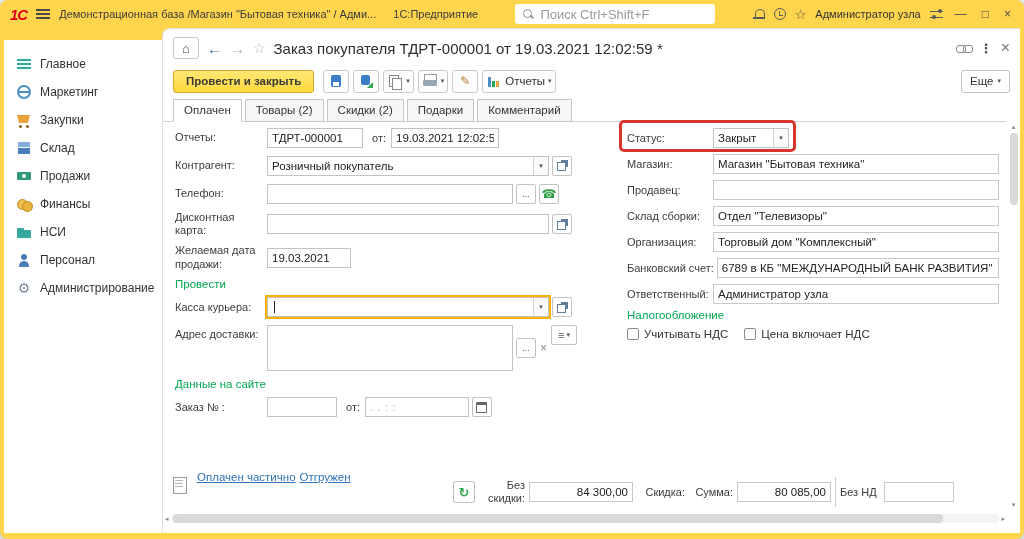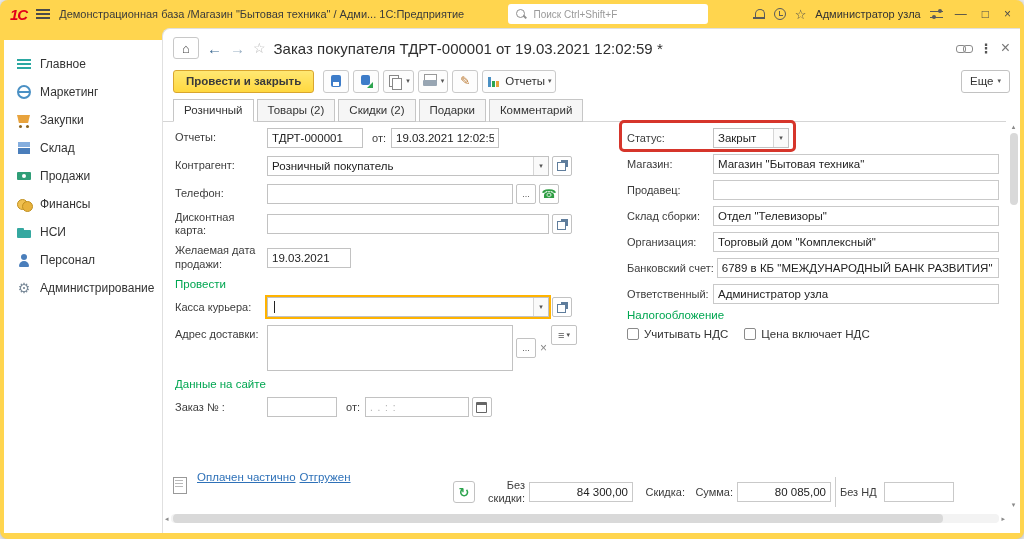--- a/index.html
+++ b/index.html
@@ -7,24 +7,24 @@
   .page { position:relative; width:1024px; height:539px; background:#ffd54e; border-radius:8px;
           overflow:hidden; box-shadow:0 1px 6px rgba(0,0,0,.3); font-family:"Liberation Sans","DejaVu Sans",sans-serif; }
 
   
   .topbar { position:absolute; left:0; top:0; right:0; height:28px; display:flex; align-items:center;
             padding:4px 10px; gap:9px; font-size:11px; color:#3a3a3a; }
   .logo { color:#e2001a; font-weight:bold; font-style:italic; font-size:15px; letter-spacing:-1px; }
   .ic-burger { width:14px; height:10px; border-top:2px solid #4a4a4a; border-bottom:2px solid #4a4a4a; position:relative; cursor:pointer; }
   .ic-burger::after { content:""; position:absolute; left:0; right:0; top:2px; height:2px; background:#4a4a4a; }
   .tb-title { white-space:nowrap; overflow:hidden; max-width:420px; }
-  .tb-app { }
+  .tb-app { margin-left:14px; }
   .flex1 { flex:1; }
   .tb-search { width:200px; height:20px; background:#fff; border-radius:3px; display:flex; align-items:center;
-               padding:0 7px; gap:6px; color:#9a9a9a; font-size:10px; cursor:text; }
+               padding:0 7px; gap:6px; color:#9a9a9a; font-size:13px; cursor:text; }
   .ic-mag { position:relative; width:12px; height:12px; }
   .ic-mag::before { content:""; position:absolute; left:1px; top:1px; width:7px; height:7px; border:1.5px solid #909090; border-radius:50%; }
   .ic-mag::after { content:""; position:absolute; left:8px; top:8px; width:4px; height:1.5px; background:#909090; transform:rotate(45deg); }
   .ic-bell { position:relative; width:12px; height:12px; cursor:pointer; }
   .ic-bell::before { content:""; position:absolute; left:2px; top:1px; width:8px; height:8px; border:1.5px solid #5a5a5a; border-bottom:none; border-radius:5px 5px 0 0; }
   .ic-bell::after { content:""; position:absolute; left:0; top:9px; width:12px; height:1.5px; background:#5a5a5a; }
   .ic-clock { position:relative; width:12px; height:12px; cursor:pointer; }
   .ic-clock::before { content:""; position:absolute; inset:0; border:1.5px solid #5a5a5a; border-radius:50%; }
   .ic-clock::after { content:""; position:absolute; left:5px; top:3px; width:3px; height:4px; border-left:1.5px solid #5a5a5a; border-bottom:1.5px solid #5a5a5a; }
   .tb-star { font-size:13px; color:#4a4a4a; cursor:pointer; }
@@ -280,21 +280,21 @@
         <span class="dda">▾</span>
       </button>
       <div class="flex1"></div>
       <button class="btn-more">
         <span>Еще</span>
         <span class="dda">▾</span>
       </button>
     </div>
 
     <div class="tabs">
-      <div class="tab active">Розничный</div>
+      <div class="tab active">Оплачен</div>
       <div class="tab">Товары (2)</div>
       <div class="tab">Скидки (2)</div>
       <div class="tab">Подарки</div>
       <div class="tab">Комментарий</div>
     </div>
 
     <div class="form">
 
       <div class="col-left">
         <div class="row">

